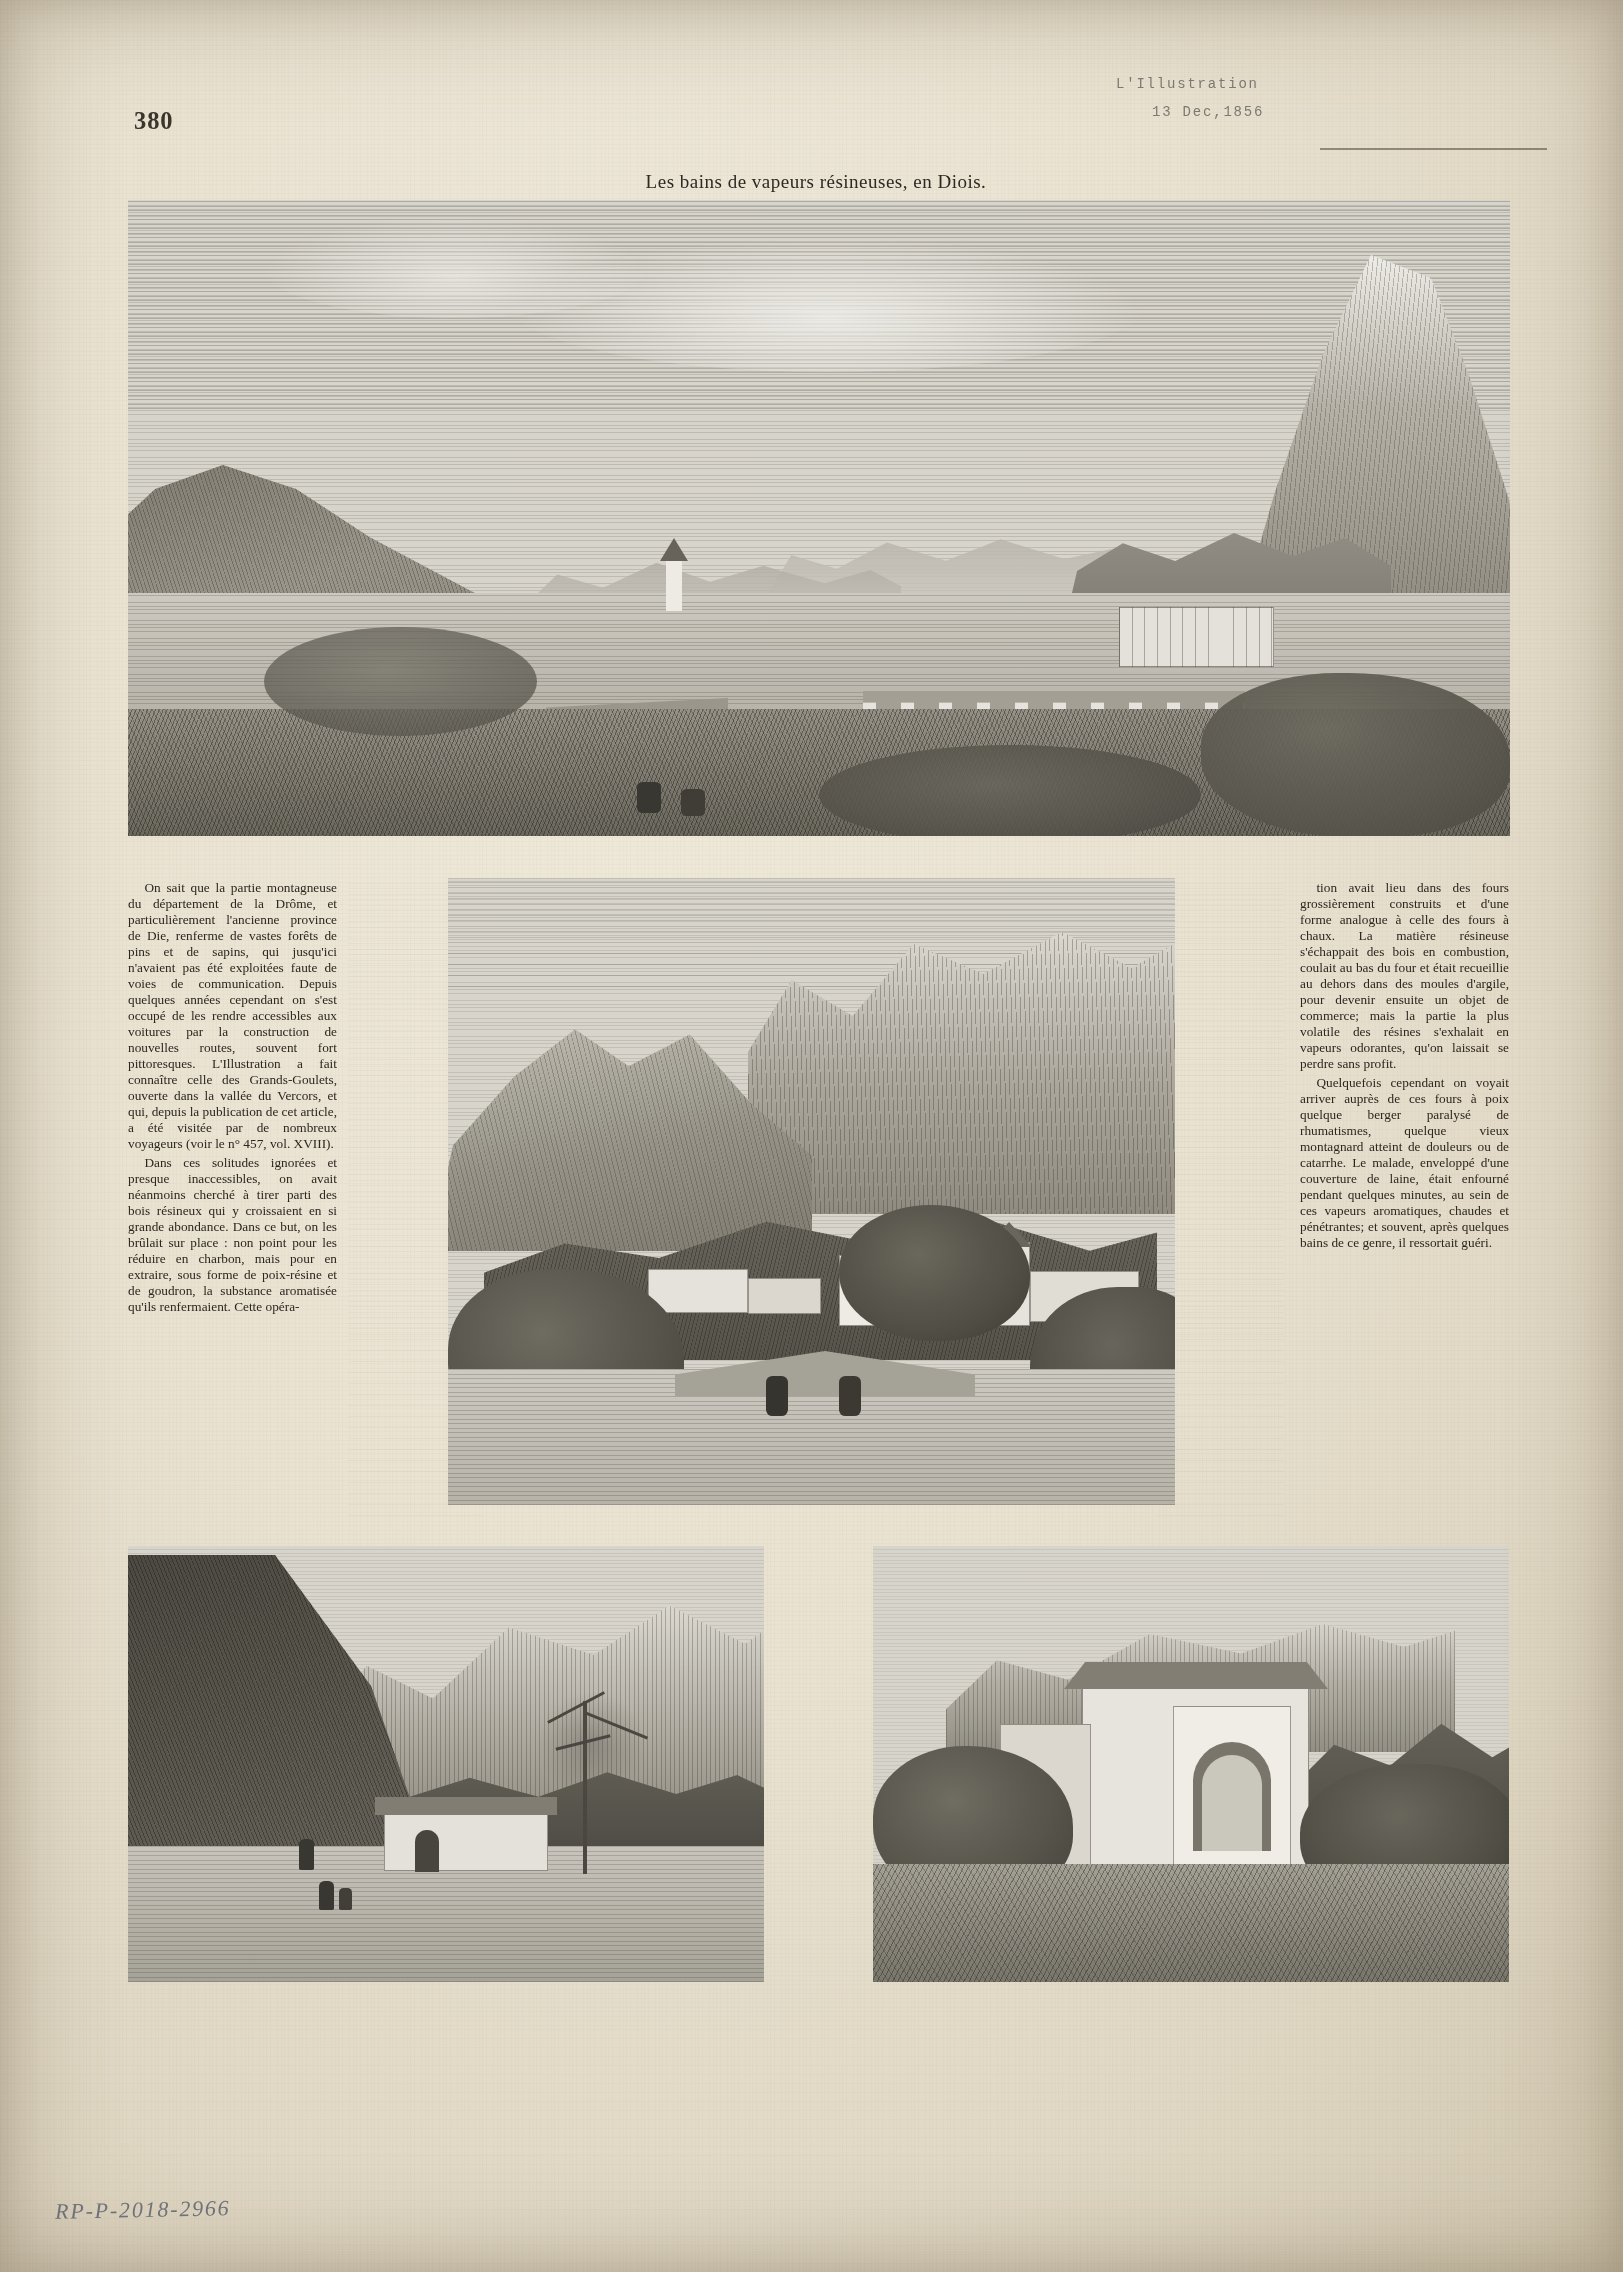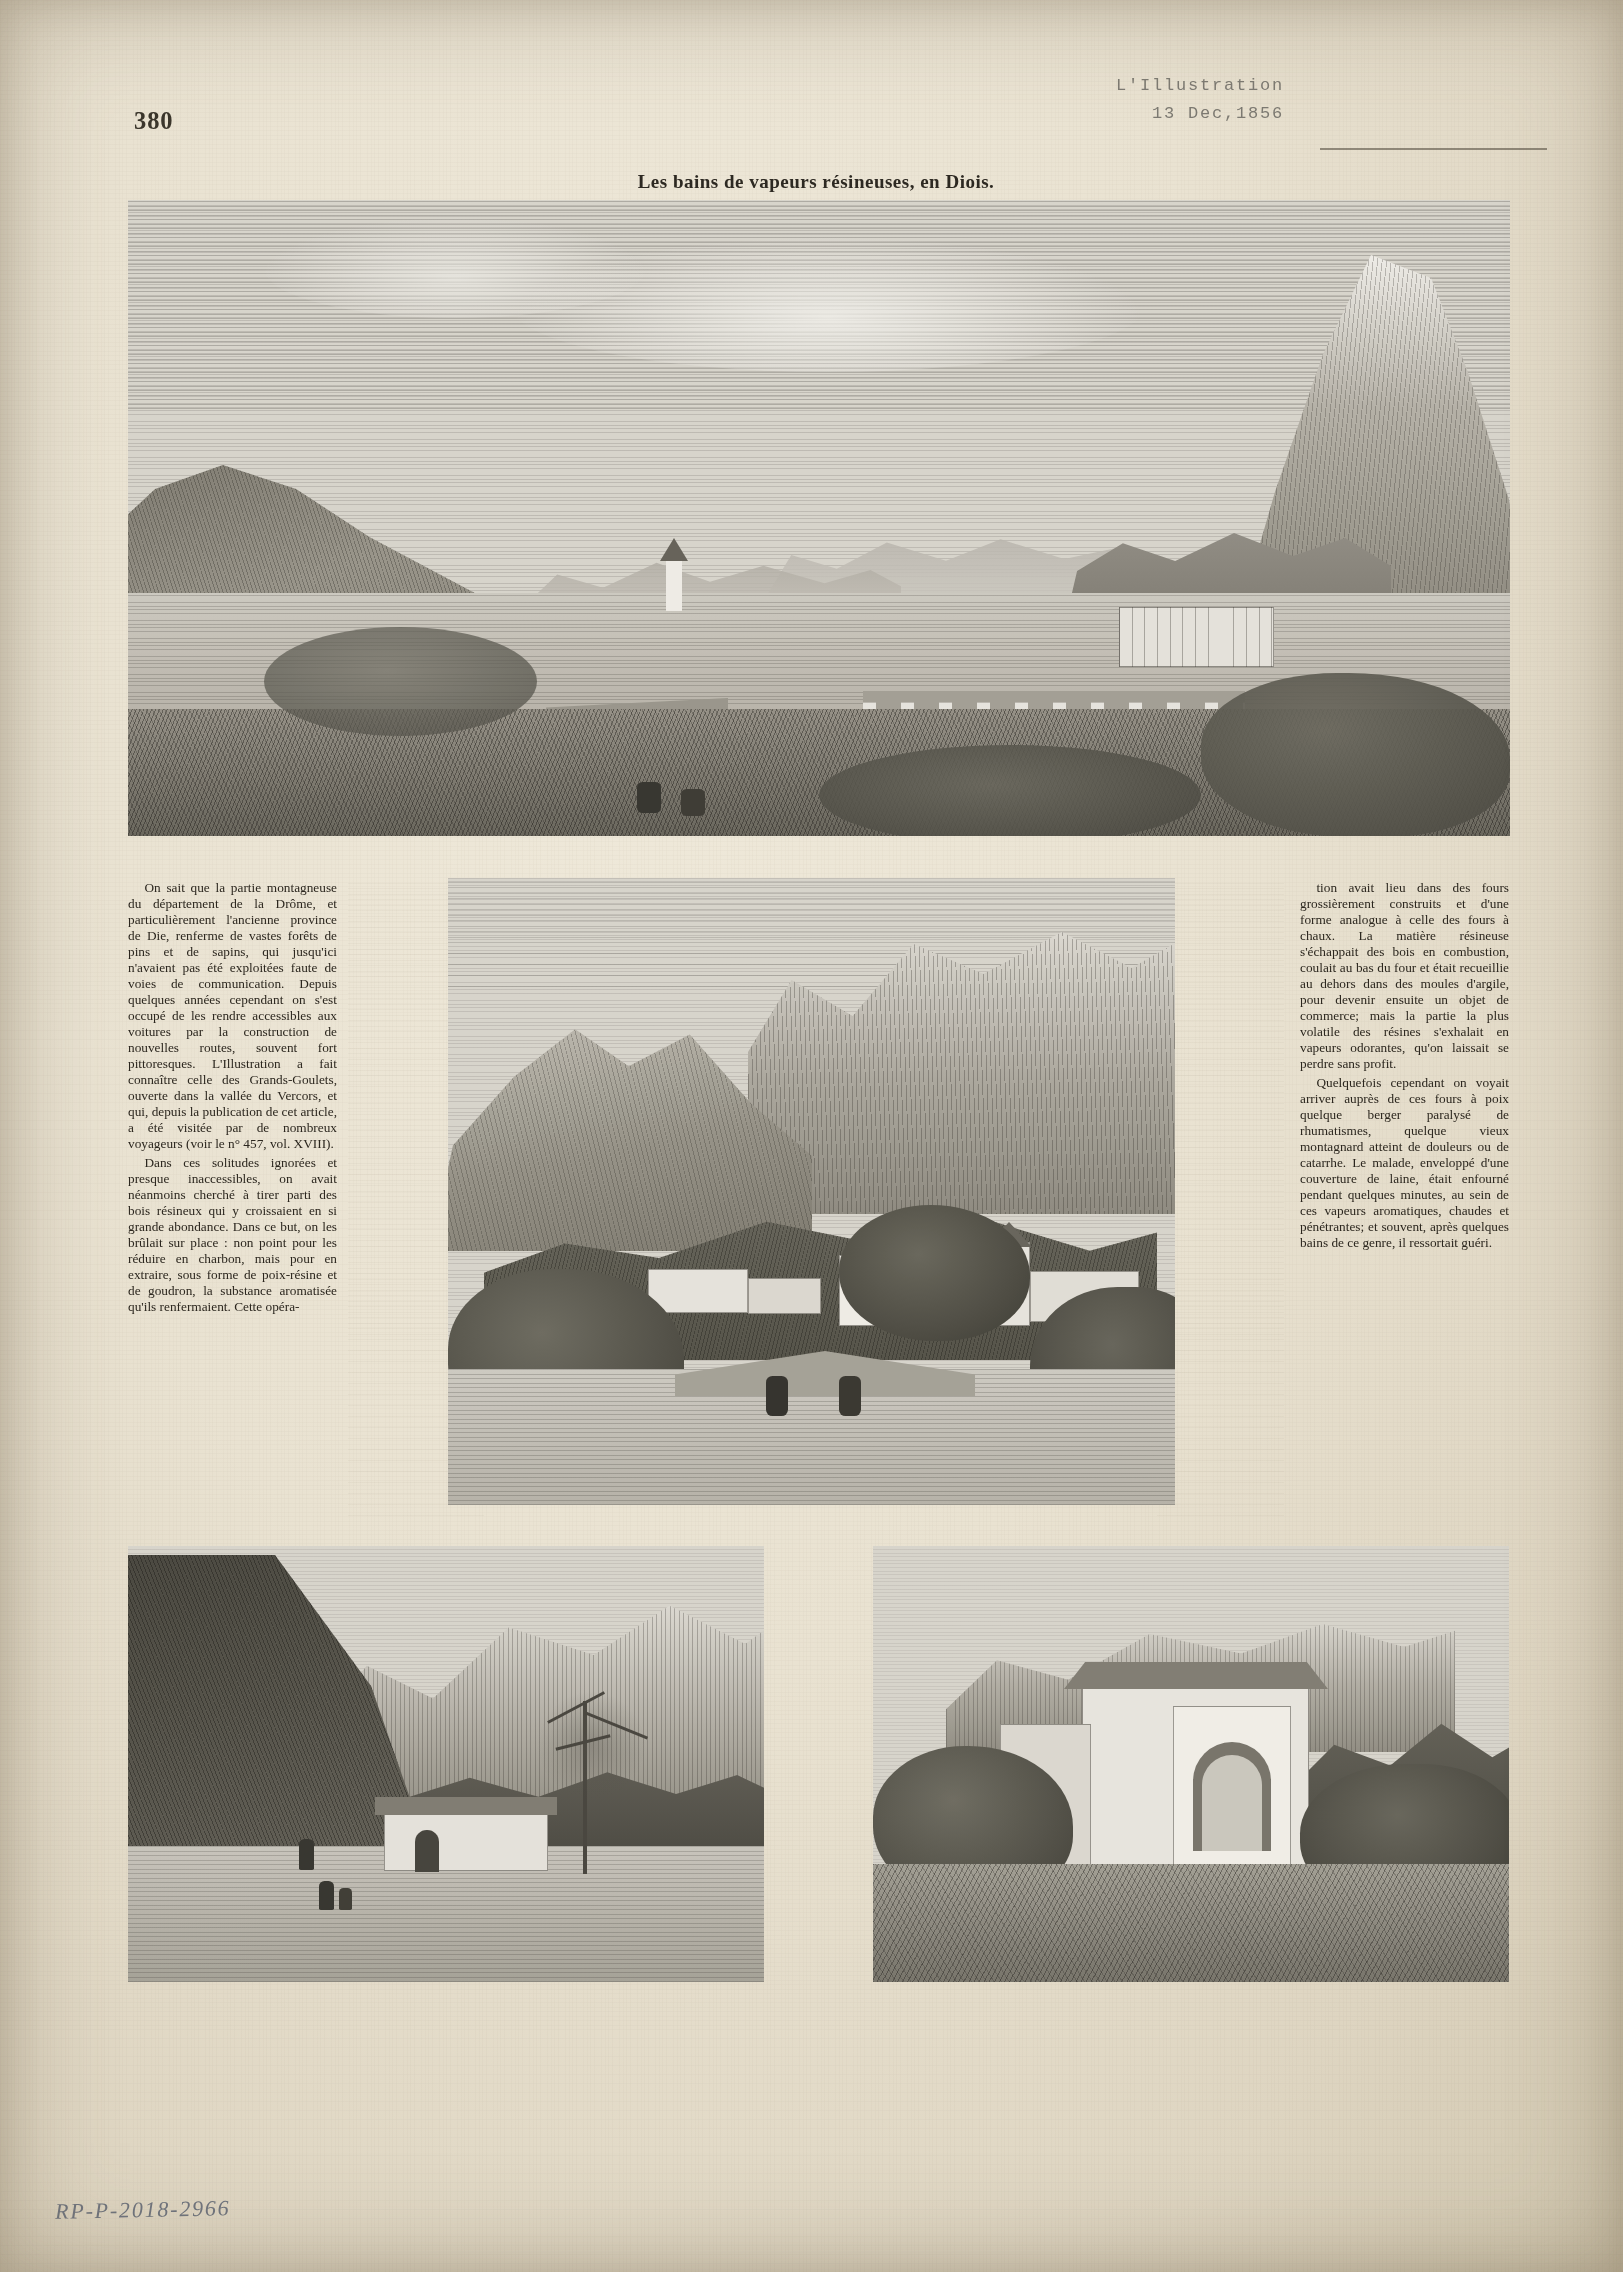--- a/index.html
+++ b/index.html
@@ -47,21 +47,21 @@
     width: 1464px;
     height: 2118px;
   }
 
   
   .stamp {
     position: absolute;
     font-family: "Liberation Mono", monospace;
     color: #7d7a72;
     letter-spacing: 1.8px;
-    font-size: 17px;
+    font-size: 14px;
   }
   #stamp-title { left: 1032px; top: 13.6px; }
   #stamp-date  { left: 1068px; top: 42px; }
 
   
   #folio {
     position: absolute;
     left: 50px;
     top: 45px;
     font-size: 24.5px;
@@ -79,21 +79,21 @@
     color: #2f2a21;
     font-family: "Liberation Serif", serif;
     font-weight: bold;
   }
   #article-title {
     position: absolute;
     left: 0; top: 109px;
     width: 1464px;
     text-align: center;
     font-size: 19px;
-    font-weight: bold;
+    font-weight: normal;
     letter-spacing: 0.5px;
     color: #2d2922;
   }
   #rule-top {
     position: absolute;
     left: 1236px; top: 86px;
     width: 227px; height: 1.8px;
     background: #4a4336;
     opacity: .55;
   }

